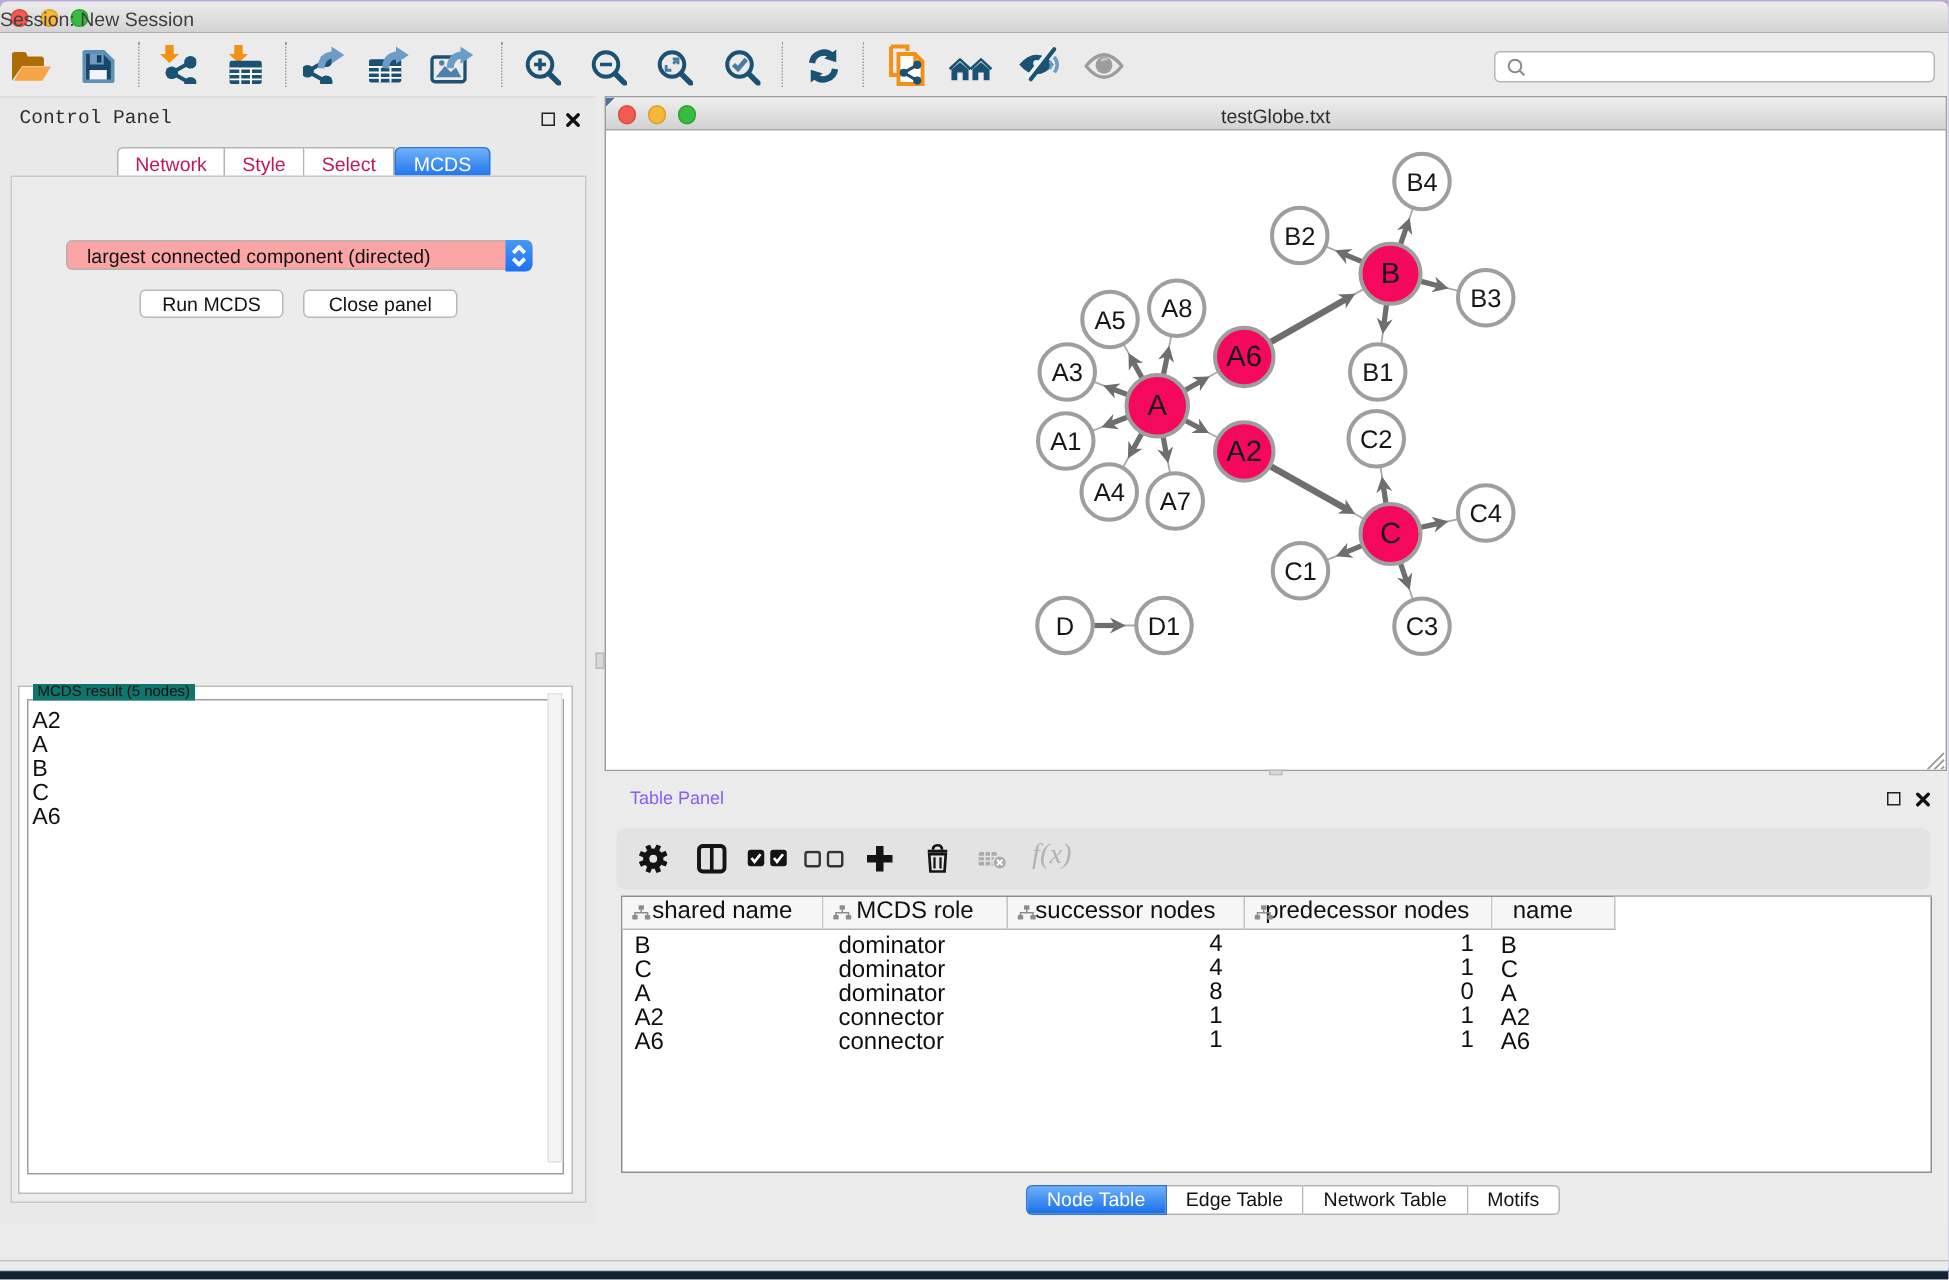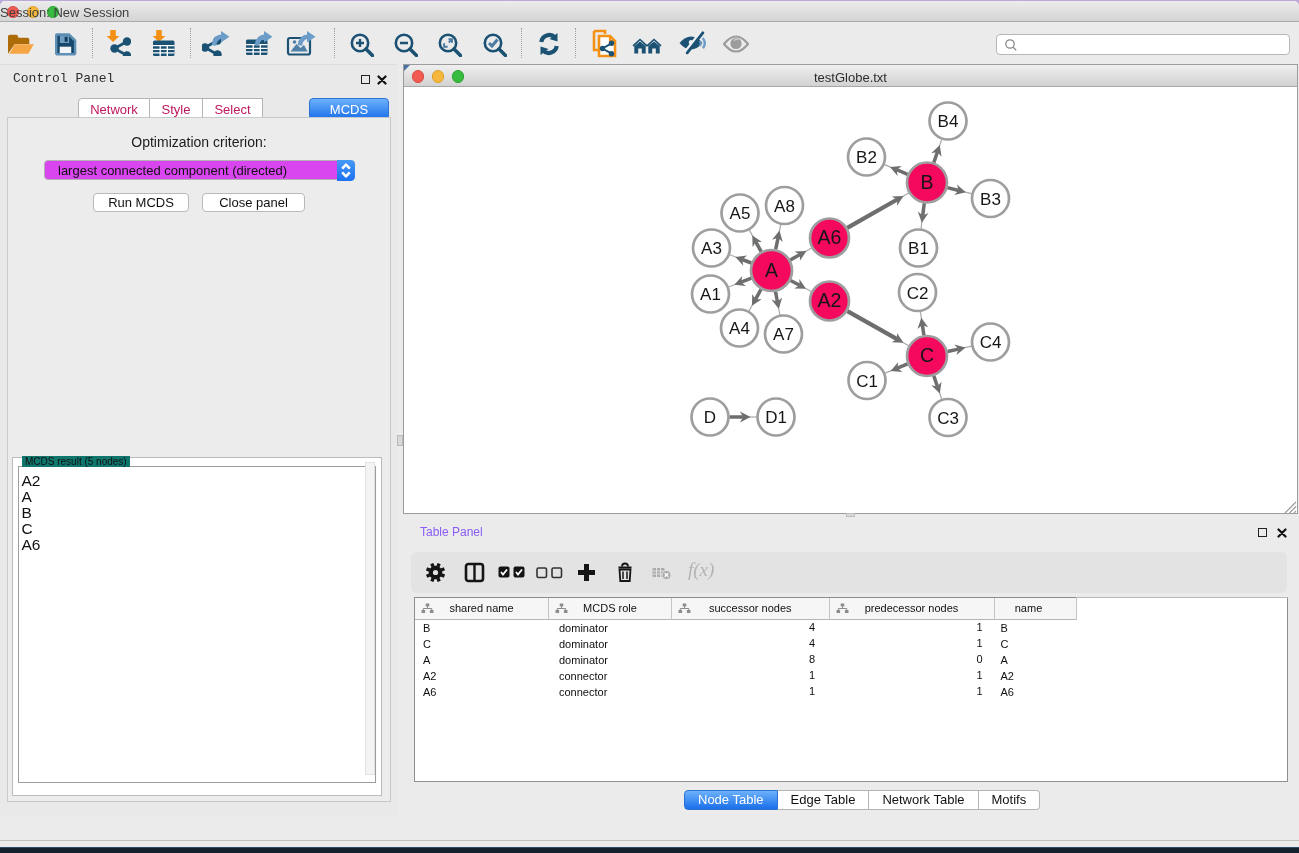--- a/index.html
+++ b/index.html
@@ -28,42 +28,42 @@
 
 #cpanel { left:0; top:63px; width:397px; height:752px; background:#e9e9e9; border-top:1px solid #dcdcdc; }
 #cp-title { left:13px; top:5.5px; font-size:13px; color:#2e2e2e;font-family:Liberation Mono, monospace; }
 .float-ico { width:9px; height:9px; border:1.5px solid #222; }
 #cp-tabs { left:78px; top:33px; height:22px; display:flex; font-size:13px; }
 .tab { background:#fff; border:1px solid #b4b4b4; border-left:none; display:flex; align-items:center; justify-content:center; color:#be185d; }
 .tab.first { border-left:1px solid #b4b4b4; border-radius:4px 0 0 4px; }
 .tab.sel { background:linear-gradient(#6db1fb,#1a6fea); color:#fff; border:1px solid #2e73d4; border-radius:4px; }
 #cp-body { left:7px; top:52px; width:384px; height:685px; background:#ececec; border:1px solid #c9c9c9; }
 #opt-label { width:100%; text-align:center; top:15.5px; font-size:14px; color:#1c1c1c; }
-#dropdown { left:36px; top:41.5px; width:311px; height:20.5px; background:#d946ef; border:1px solid #b2b2b2; border-radius:4px; font-size:13px; color:#111; }
+#dropdown { left:36px; top:41.5px; width:311px; height:20.5px; background:#fca5a5; border:1px solid #b2b2b2; border-radius:4px; font-size:13px; color:#111; }
 #dropdown .dd-text { position:absolute; left:13px; top:2px; }
 #dd-btn { position:absolute; right:-1px; top:-1px; width:18px; height:21.5px; background:linear-gradient(#459af5,#1d70f1); border-radius:0 4.5px 4.5px 0; }
 .btn { background:#fff; border:1px solid #b9b9b9; border-radius:4px; font-size:13px; color:#111; display:flex; align-items:center; justify-content:center; top:75px; height:19px; }
 #mcds-box { left:4px; top:339px; width:370px; height:339px; background:#fff; border:1px solid #bbb; }
 #mcds-fs { position:absolute; left:5px; top:8px; width:358px; height:317px; border:1px solid #9d9d9d; }
 #mcds-legend { position:absolute; left:3px; top:-11px; background:#0f766e; padding:0 3px; font-size:10px; color:#111; }
 #mcds-list { position:absolute; left:8.5px; top:14.5px; font-size:15.5px; color:#111; line-height:16.2px; }
 #mcds-scroll { position:absolute; left:352px; top:4px; width:10px; height:313px; background:#f4f4f4; border:1px solid #e2e2e2; }
 
 #vsplit-handle { left:397px; top:434px; width:6px; height:11px; background:#d8d8d8; border:1px solid #bbb; }
 
 #netwin { left:403px; top:63px; width:895px; height:450px; background:#fff; border:1px solid #9c9c9c; overflow:hidden; }
 #net-titlebar { left:0; top:0; width:100%; height:21.5px; background:linear-gradient(#efefef,#d2d2d2); border-bottom:1px solid #a8a8a8; }
 #net-titlebar .tl { width:12.4px; height:12.4px; top:5.2px; }
 #net-title { width:100%; text-align:center; top:4.5px; font-size:13px; color:#2d2d2d; }
 #net-canvas { left:0; top:22.5px; width:893px; height:426px; background:#fff; }
 
 #tpanel { left:403px; top:516px; width:896px; height:299px; background:#ebebeb; }
 #tp-title { left:17px; top:8px; font-size:12px; color:#8b5cf6; }
 #tp-toolbar { left:8px; top:35px; width:876px; height:41px; background:#e3e3e3; border-radius:6px; }
-#tp-table { left:11px; top:79.5px; width:874px; height:185px; background:#fff; border:1px solid #8e8e8e; font-size:11px; }
+#tp-table { left:11px; top:79.5px; width:874px; height:185px; background:#fff; border:1px solid #8e8e8e; font-size:16px; }
 .th { position:absolute; top:0; height:22px; background:#f6f6f6; border-right:1px solid #c5c5c5; border-bottom:1px solid #b5b5b5; display:flex; align-items:center; justify-content:center; color:#111; }
 .td { position:absolute; height:16px; color:#0f0f0f; }
 #tp-tabs { position:absolute; left:270px; top:273px; height:19.5px; display:flex; font-size:13px;padding-left:11px; }
 .ttab { background:#fff; border:1px solid #b4b4b4; border-left:none; padding:0 13px; display:flex; align-items:center; color:#111; }
 .ttab.first { border-left:1px solid #b4b4b4; border-radius:4px 0 0 4px; background:linear-gradient(#6db1fb,#1a6fea); color:#fff; border-color:#2e73d4; }
 .ttab.last { border-radius:0 4px 4px 0; }
 
 #statusbar { left:0; top:815px; width:1299px; height:31px; background:#ebebeb; border-top:1px solid #c2c2c2;margin-top:24px; }
 #sb-left { position:absolute; left:9px; top:8px; width:27.5px; height:20px; background:#fbfbfb; border:1px solid #a5a5a5; }
 #sb-mem { position:absolute; left:1214.5px; top:6px; width:74px; height:23.5px; background:linear-gradient(#fdfdfd,#f0f0f0); border:1px solid #a9a9a9; border-radius:2px; font-size:12.5px; color:#111; }
@@ -223,24 +223,23 @@
   <div class="abs" id="cpanel">
     <div class="abs" id="cp-title">Control Panel</div>
     <div class="abs float-ico" style="left:361px; top:9.5px;"></div>
     <svg class="abs" style="left:376.5px; top:9.5px;" width="10" height="10" viewBox="0 0 10 10">
         <path d="M1.5 1.5 L8.5 8.5 M8.5 1.5 L1.5 8.5" stroke="#111" stroke-width="2.2" stroke-linecap="round"></path>
       </svg>
     <div class="abs" id="cp-tabs">
       <div class="tab first" style="width:72px;">Network</div>
         <div class="tab" style="width:53px;">Style</div>
         <div class="tab" style="width:60px;">Select</div>
-        <div class="tab sel" style="width:80px;margin-left:46px;">MCDS</div>
+        <div class="tab sel" style="width:64px;">MCDS</div>
     </div>
     <div class="abs" id="cp-body">
-      <div class="abs" id="opt-label">Optimization criterion:</div>
       <div class="abs" id="dropdown">
           <span class="dd-text">largest connected component (directed)</span>
         <div id="dd-btn"><svg width="18" height="21" viewBox="0 0 18 21">
               <path d="M5.2 8.6 L9 4.6 L12.8 8.6" fill="none" stroke="#fff" stroke-width="2.5" stroke-linejoin="round"></path>
               <path d="M5.2 12.4 L9 16.4 L12.8 12.4" fill="none" stroke="#fff" stroke-width="2.5" stroke-linejoin="round"></path>
             </svg></div>
       </div>
       <div class="abs btn" style="left:85px; width:96px;">Run MCDS</div>
       <div class="abs btn" style="left:194px; width:103px;">Close panel</div>
       <div class="abs" id="mcds-box">

